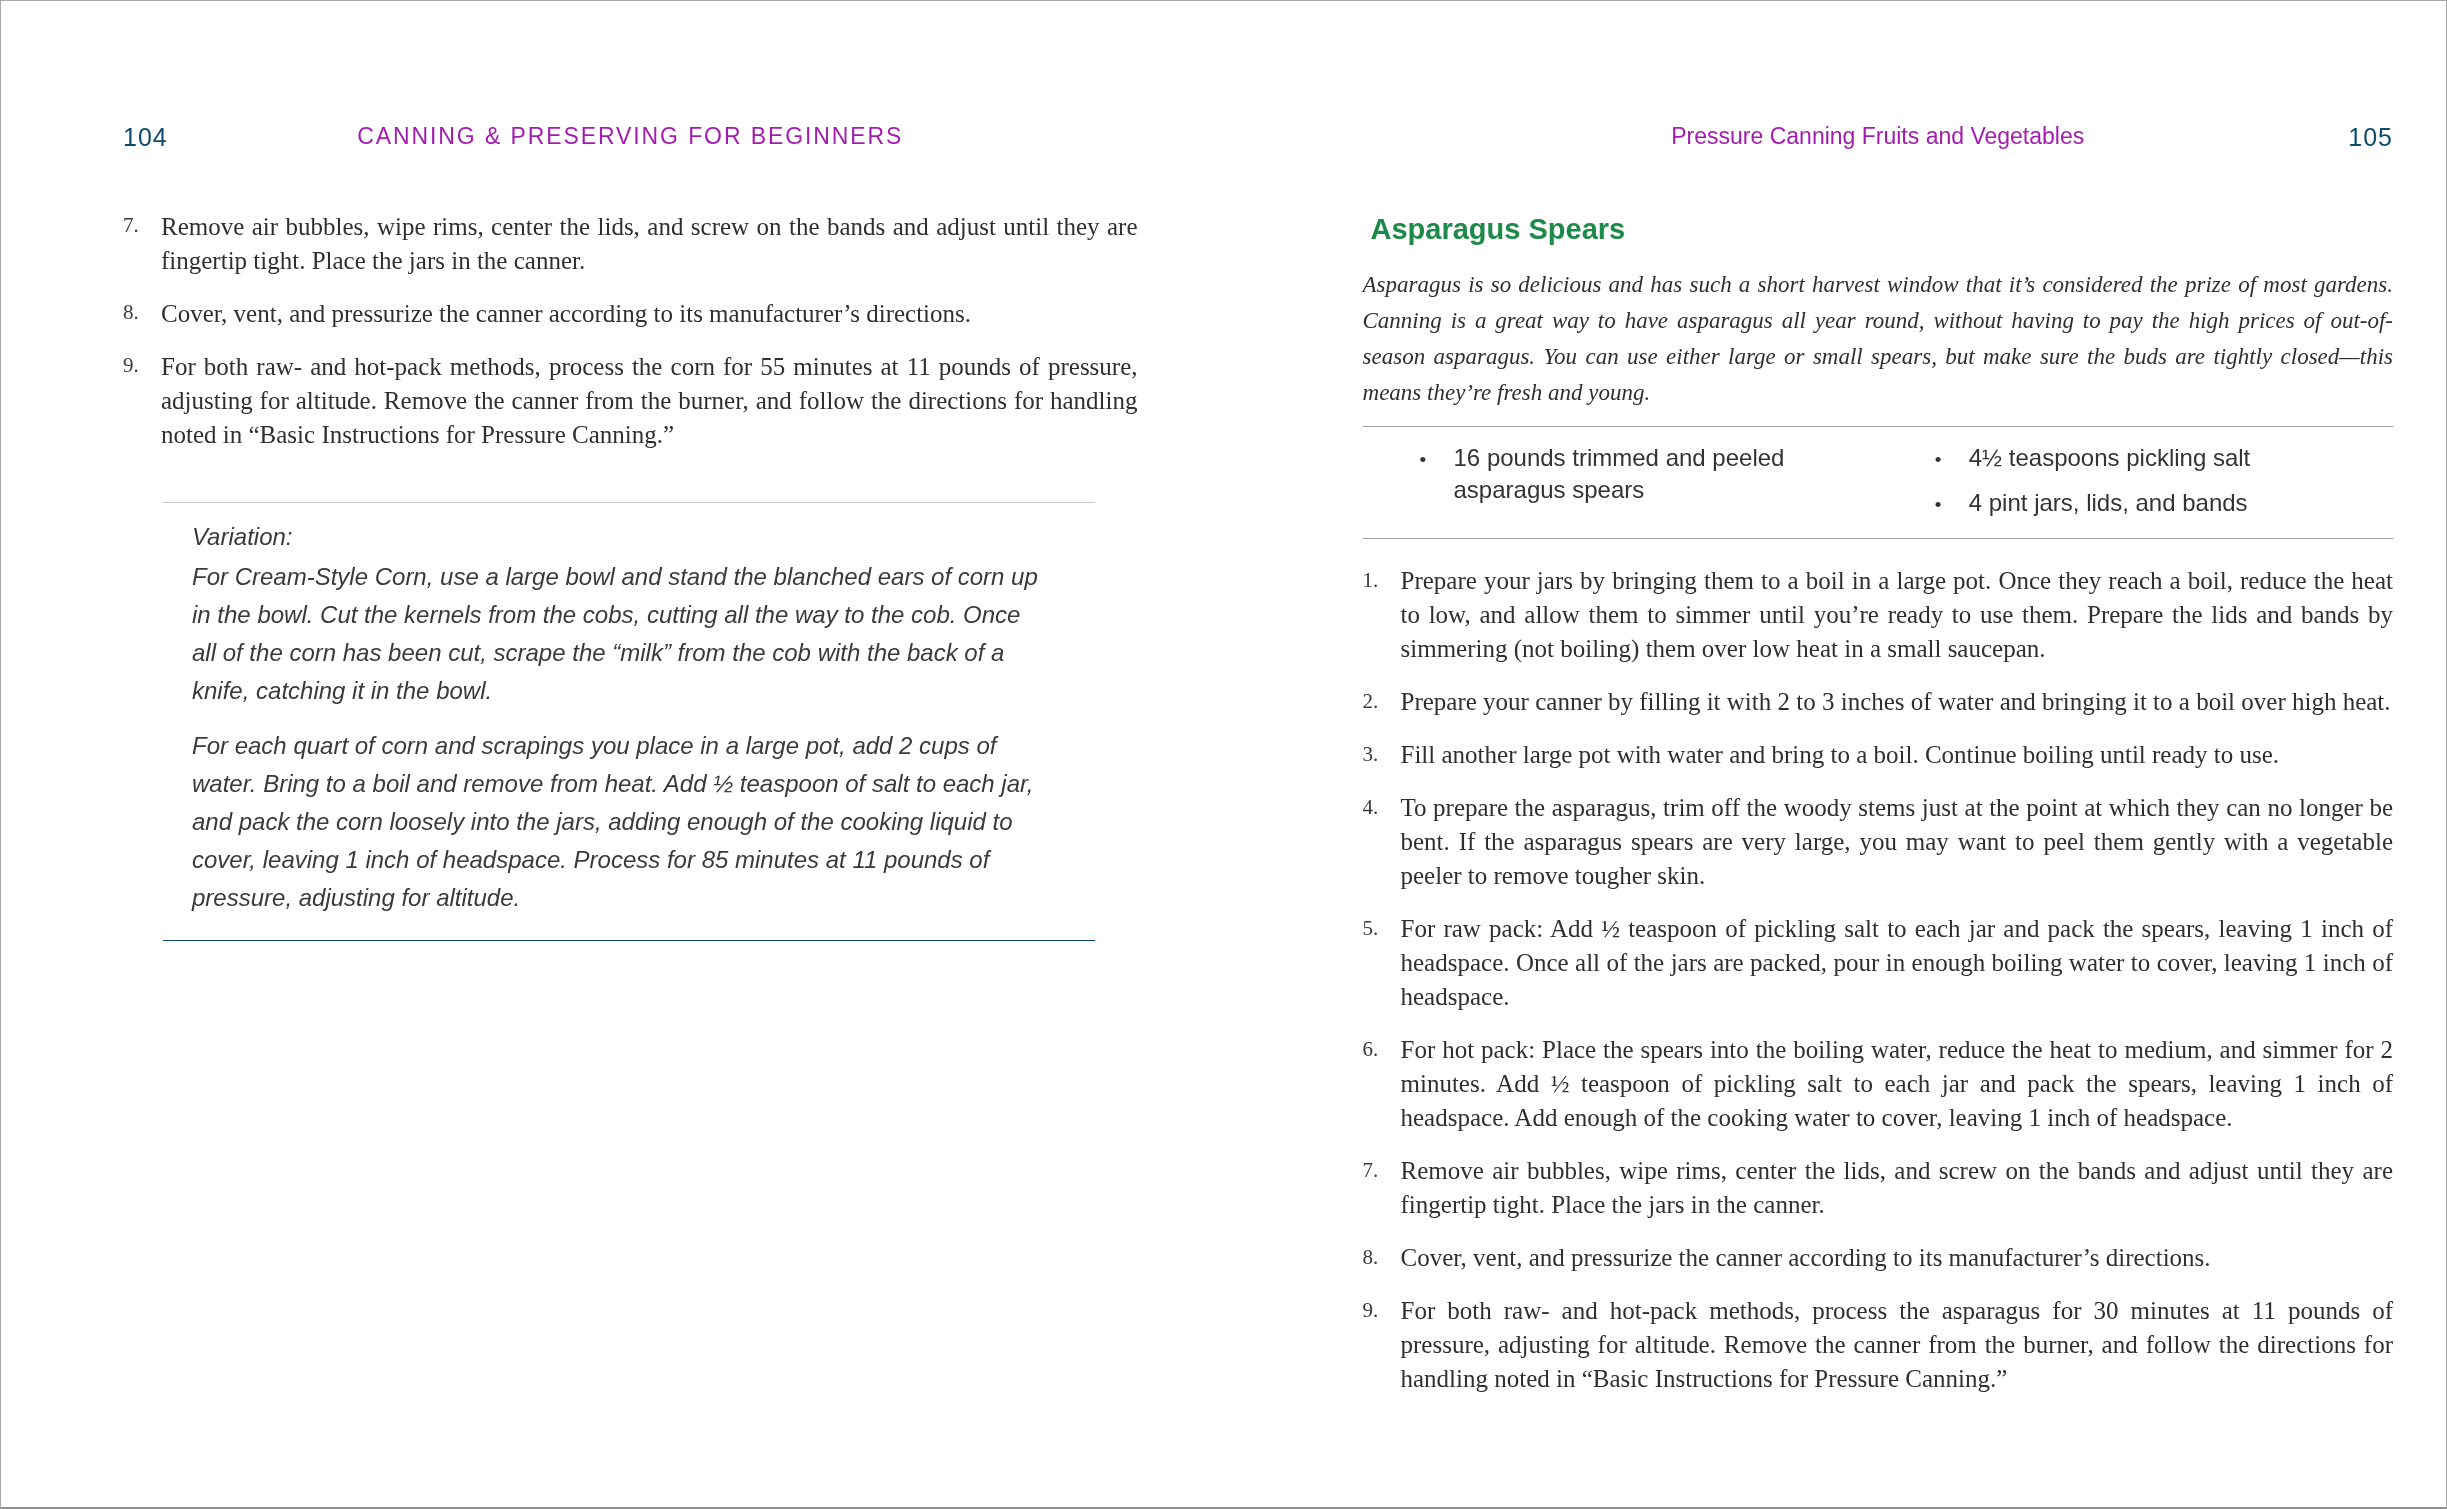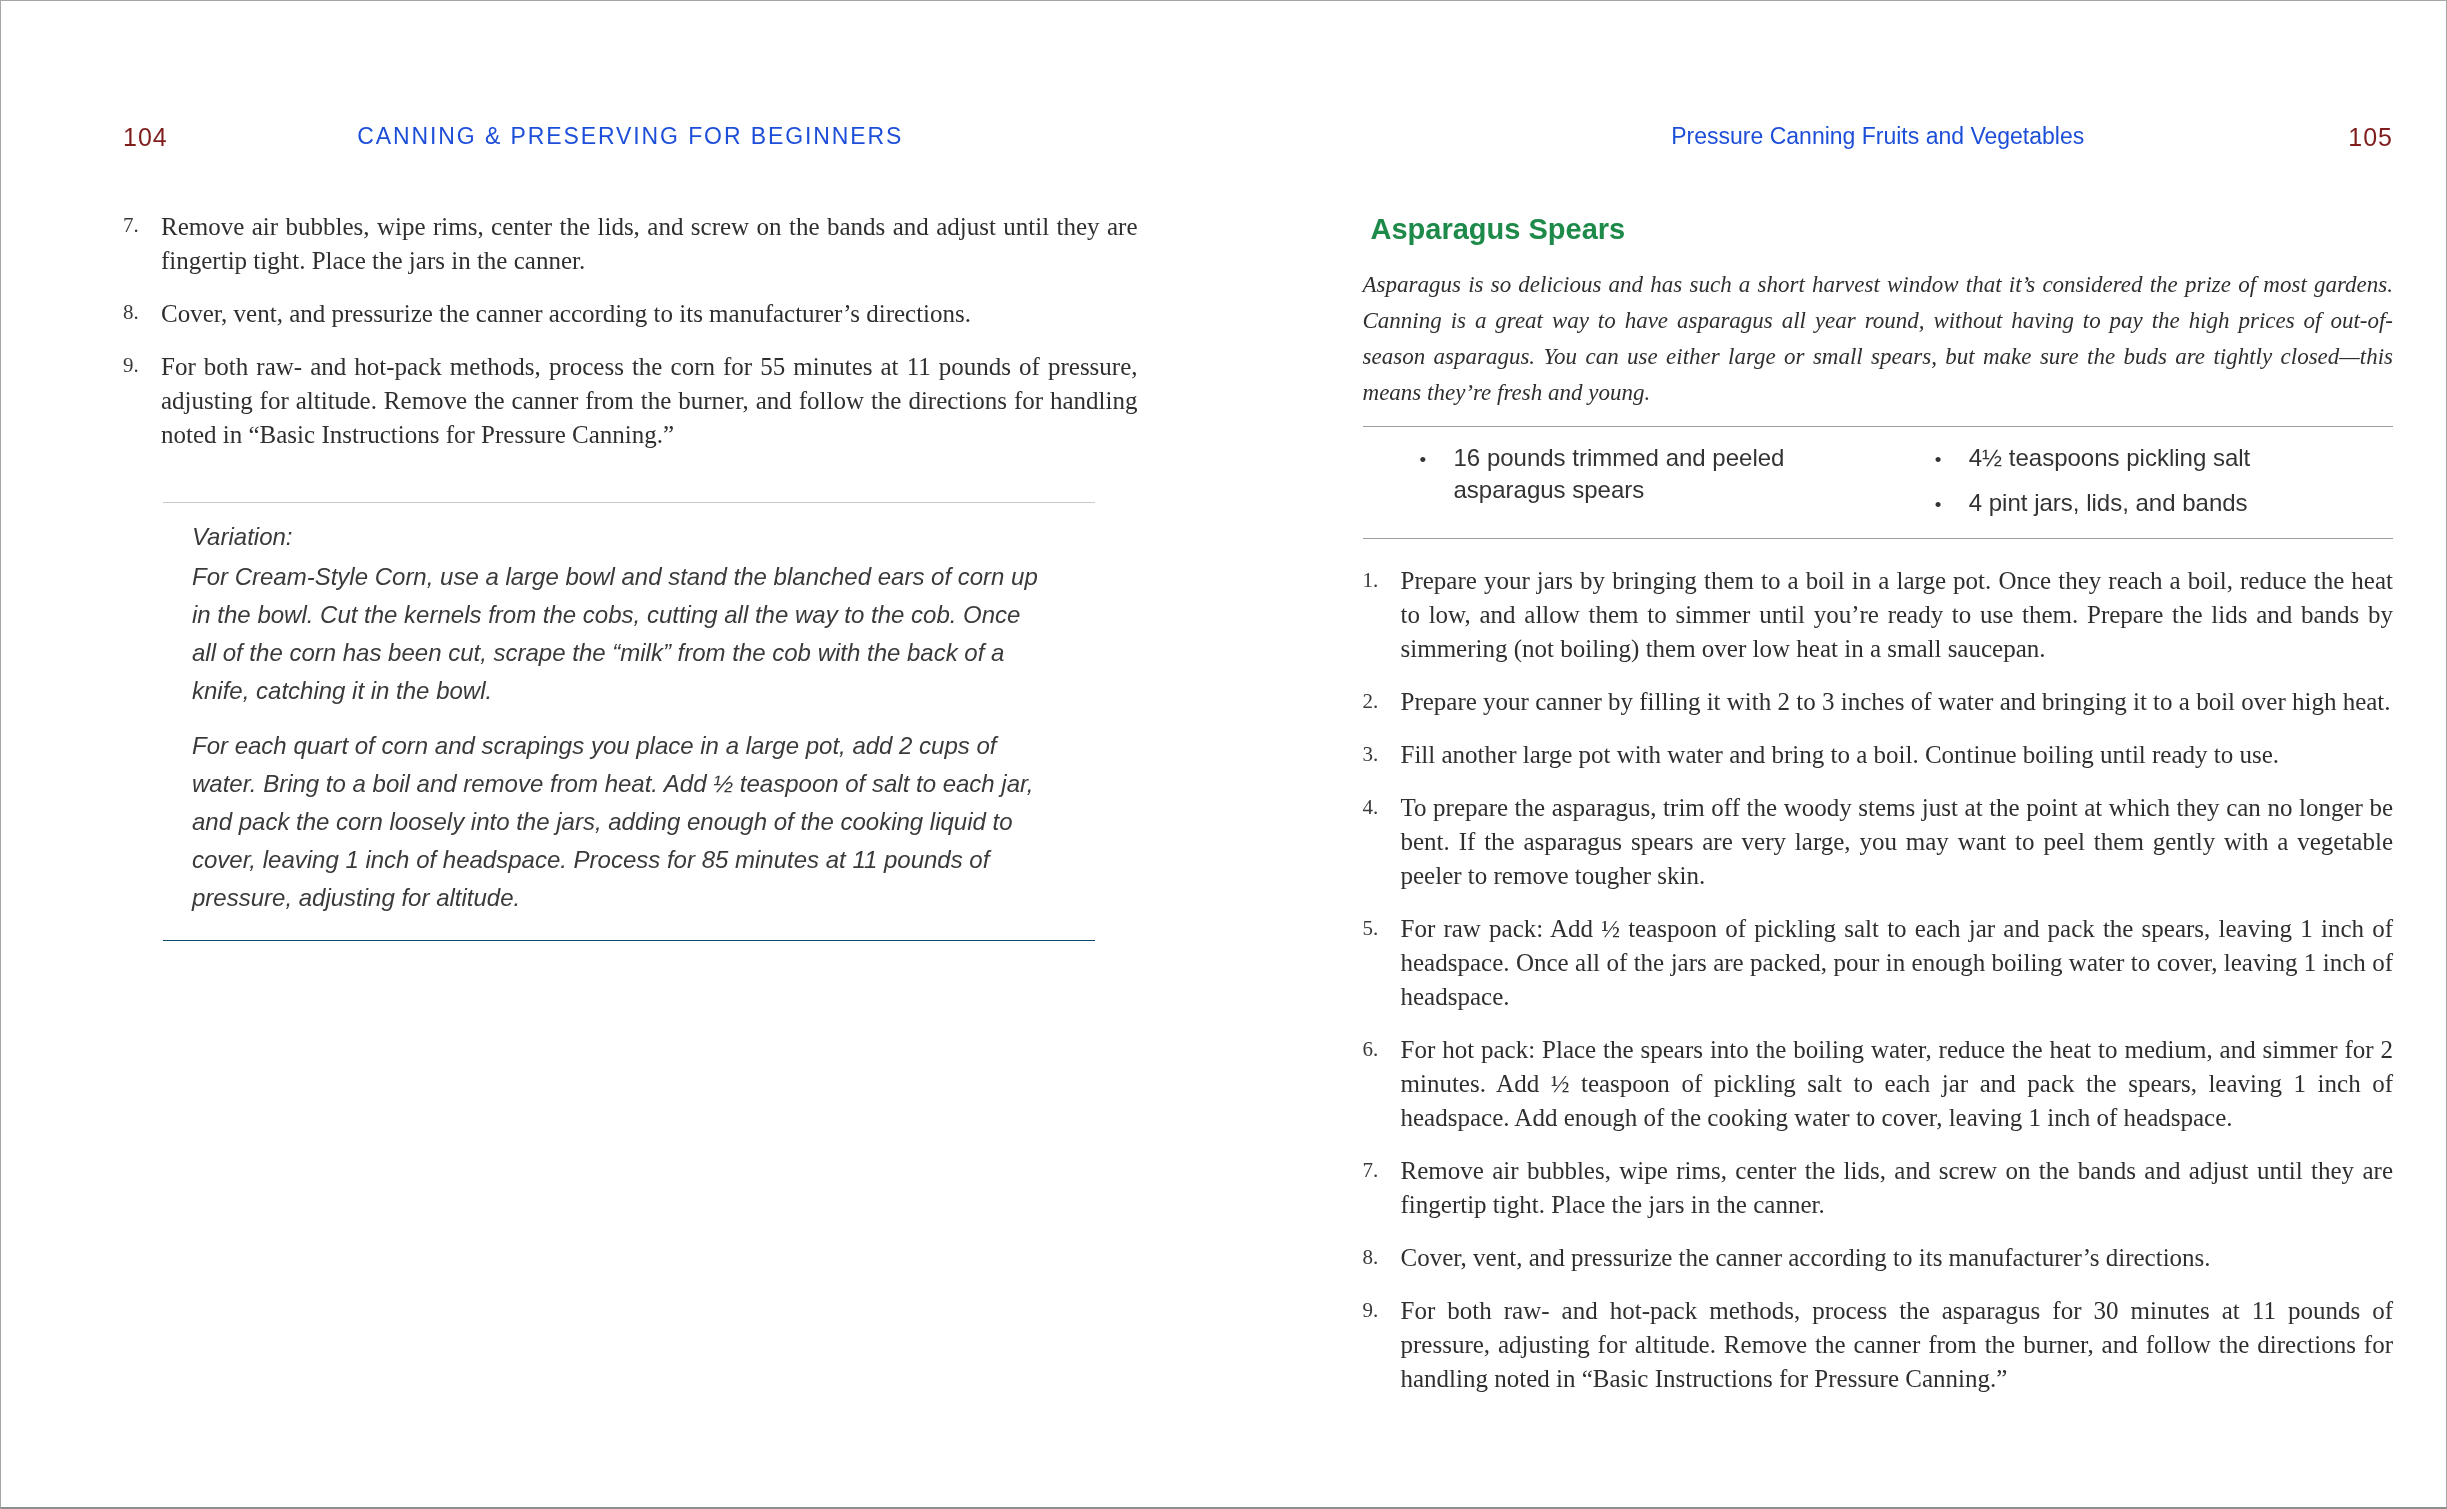--- a/index.html
+++ b/index.html
@@ -16,28 +16,28 @@
     overflow:hidden;
   }
   .page{box-sizing:border-box;height:100%;}
   .page.left{width:1224px;padding:122px 86px 0 122px;}
   .page.right{width:1224px;padding:122px 53px 0 139px;}
 
   .phead{position:relative;height:32.5px;margin-bottom:54px;}
   .pnum{
     position:absolute;top:0;
     font-family:"Liberation Sans", sans-serif;
-    font-size:25px;color:#7f1d1d;letter-spacing:1px;
+    font-size:25px;color:#0c4a6e;letter-spacing:1px;
   }
   .pnum.at-left{left:0;}
   .pnum.at-right{right:0;}
   .ptitle{
     display:block;text-align:center;
     font-family:"Liberation Sans", sans-serif;
-    font-size:23px;color:#1d4ed8;
+    font-size:23px;color:#a21caf;
   }
   .ptitle.caps{letter-spacing:1.9px;}
 
   ol.steps{list-style:none;margin:0;padding:0;}
   ol.steps li{display:flex;margin-bottom:19px;}
   ol.steps .n{
     flex:0 0 38px;
     font-size:21px;color:#3a3a3a;
     padding-top:3.8px;
   }

